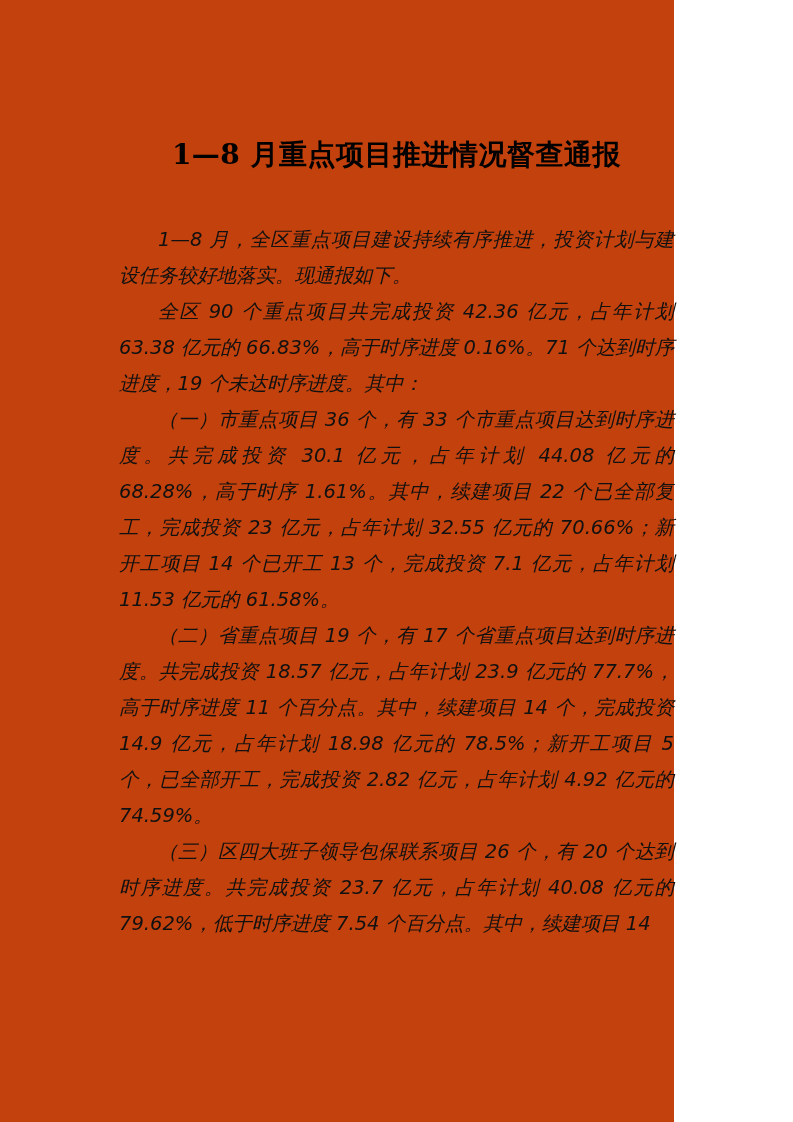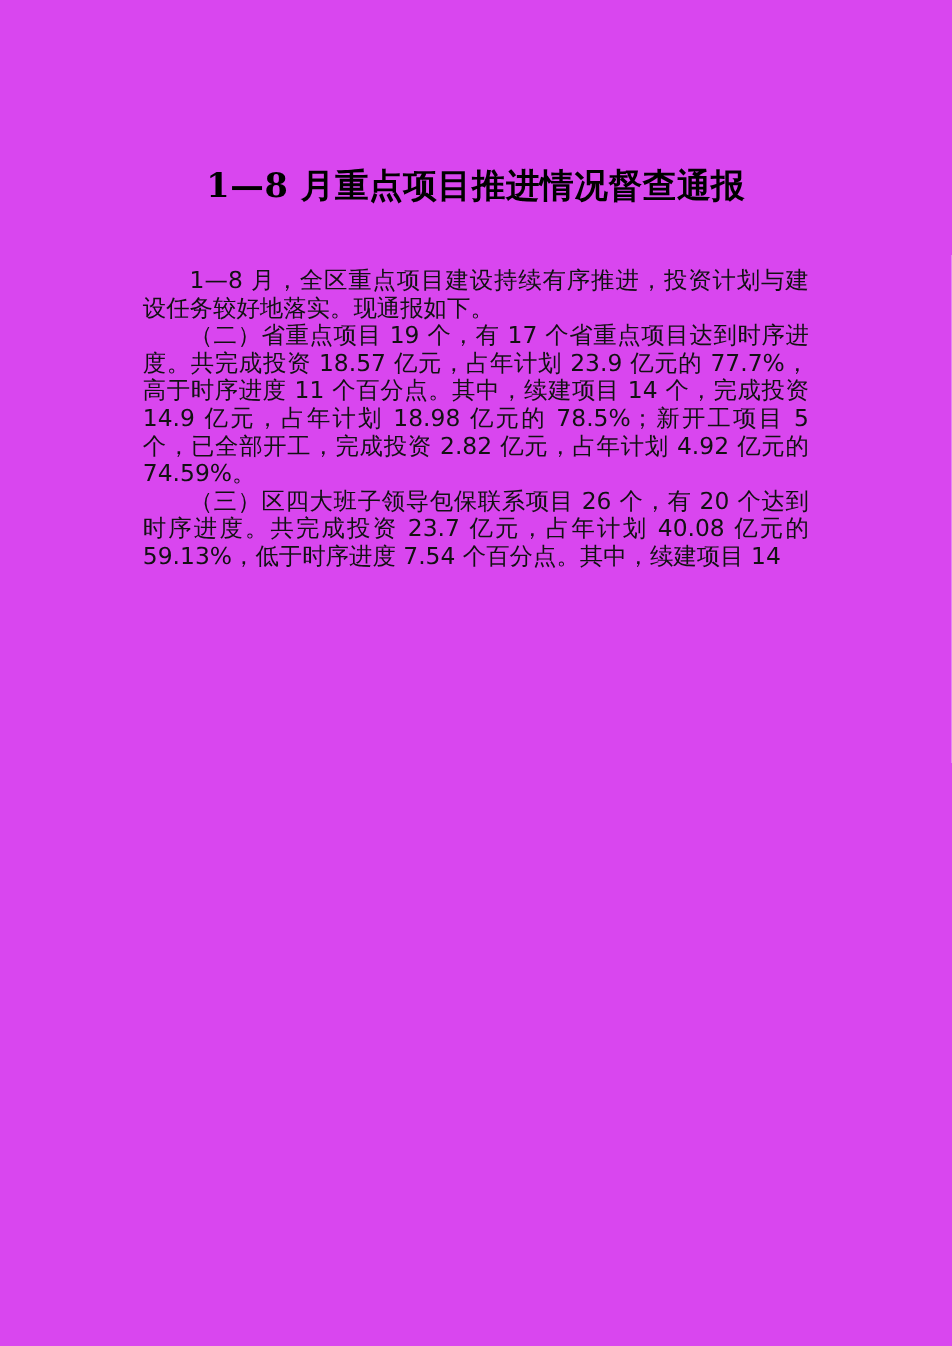--- a/index.html
+++ b/index.html
@@ -1,34 +1,36 @@
 <!DOCTYPE html>
 <html><head>
 <meta charset="utf-8">
 <style>
   html, body { margin: 0; padding: 0; background: #ffffff; }
   body { width: 793px; height: 1122px; position: relative; overflow: hidden; }
-  .page { position: absolute; left: 0; top: 0; width: 793px; height: 1122px; background: #d946ef; }
+  .page { position: absolute; left: 0; top: 0; width: 674px; height: 1122px; background: #c2410c; }
   .title {
     position: absolute; left: 0; top: 136px; width: 793px; text-align: center;
     font-family: "DejaVu Serif", "Liberation Serif", serif;
     font-weight: bold; font-size: 28px; color: #000; letter-spacing: 0.5px;
   }
   .body {
     position: absolute; left: 119px; top: 222px; width: 555px;
     font-family: "DejaVu Sans", "Liberation Serif", serif;
-    font-size: 19.5px; line-height: 23px; color: #111;
-    text-align: justify; text-justify: inter-character;
+    font-size: 19.5px; line-height: 36px; color: #111;
+    text-align: justify; text-justify: inter-character; font-style: italic;
   }
   .body p { margin: 0; text-indent: 2em; }
   .body p.h { font-weight: bold; font-family: "DejaVu Sans", sans-serif; }
 </style>
 </head>
 <body>
 
 <div class="page">
   <div class="title">1—8 月重点项目推进情况督查通报</div>
   <div class="body">
     <p>1—8 月，全区重点项目建设持续有序推进，投资计划与建设任务较好地落实。现通报如下。</p>
+    <p>全区 90 个重点项目共完成投资 42.36 亿元，占年计划 63.38 亿元的 66.83%，高于时序进度 0.16%。71 个达到时序进度，19 个未达时序进度。其中：</p>
+    <p>（一）市重点项目 36 个，有 33 个市重点项目达到时序进度。共完成投资 30.1 亿元，占年计划 44.08 亿元的 68.28%，高于时序 1.61%。其中，续建项目 22 个已全部复工，完成投资 23 亿元，占年计划 32.55 亿元的 70.66%；新开工项目 14 个已开工 13 个，完成投资 7.1 亿元，占年计划 11.53 亿元的 61.58%。</p>
     <p>（二）省重点项目 19 个，有 17 个省重点项目达到时序进度。共完成投资 18.57 亿元，占年计划 23.9 亿元的 77.7%，高于时序进度 11 个百分点。其中，续建项目 14 个，完成投资 14.9 亿元，占年计划 18.98 亿元的 78.5%；新开工项目 5 个，已全部开工，完成投资 2.82 亿元，占年计划 4.92 亿元的 74.59%。</p>
-    <p>（三）区四大班子领导包保联系项目 26 个，有 20 个达到时序进度。共完成投资 23.7 亿元，占年计划 40.08 亿元的 59.13%，低于时序进度 7.54 个百分点。其中，续建项目 14</p>
+    <p>（三）区四大班子领导包保联系项目 26 个，有 20 个达到时序进度。共完成投资 23.7 亿元，占年计划 40.08 亿元的 79.62%，低于时序进度 7.54 个百分点。其中，续建项目 14</p>
   </div>
 </div>
 
 </body></html>

